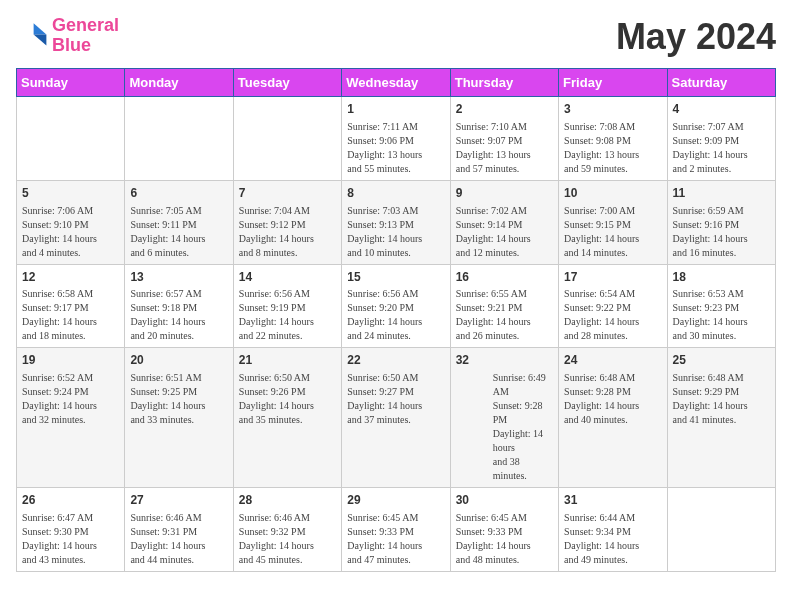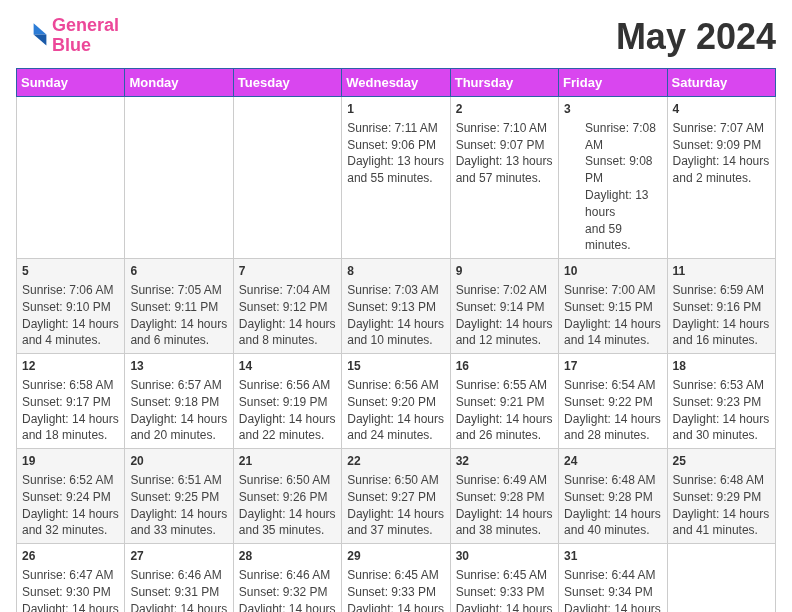--- a/index.html
+++ b/index.html
@@ -73,22 +73,23 @@
     }
     .calendar tr:nth-child(odd) td {
       background-color: #fff;
     }
     .day-number {
       font-weight: bold;
       font-size: 12px;
       margin-bottom: 2px;
     }
     .cell-content {
-      font-size: 12px;
+      font-size: 10px;
       color: #444;
+      font-family: Liberation Serif, serif;
     }
     .empty-cell {
       background-color: #fff !important;
     }
   </style>
 </head>
 <body>
 
 <div class="header">
   <div class="logo">
@@ -132,21 +133,21 @@
         </td>
         <td>
           <div class="day-number">2</div>
           <div class="cell-content" style="white-space: pre-line;">Sunrise: 7:10 AM
 Sunset: 9:07 PM
 Daylight: 13 hours
 and 57 minutes.</div>
         </td>
         <td>
           <div class="day-number">3</div>
-          <div class="cell-content" style="white-space: pre-line; margin-left: 21px;">Sunrise: 7:08 AM
+          <div class="cell-content" style="white-space: pre-line;">Sunrise: 7:08 AM
 Sunset: 9:08 PM
 Daylight: 13 hours
 and 59 minutes.</div>
         </td>
         <td>
           <div class="day-number">4</div>
           <div class="cell-content" style="white-space: pre-line;">Sunrise: 7:07 AM
 Sunset: 9:09 PM
 Daylight: 14 hours
 and 2 minutes.</div>
@@ -278,21 +279,21 @@
         </td>
         <td>
           <div class="day-number">22</div>
           <div class="cell-content" style="white-space: pre-line;">Sunrise: 6:50 AM
 Sunset: 9:27 PM
 Daylight: 14 hours
 and 37 minutes.</div>
         </td>
         <td>
           <div class="day-number">32</div>
-          <div class="cell-content" style="white-space: pre-line;">Sunrise: 6:49 AM
+          <div class="cell-content" style="white-space: pre-line; margin-left: 37px;">Sunrise: 6:49 AM
 Sunset: 9:28 PM
 Daylight: 14 hours
 and 38 minutes.</div>
         </td>
         <td>
           <div class="day-number">24</div>
           <div class="cell-content" style="white-space: pre-line;">Sunrise: 6:48 AM
 Sunset: 9:28 PM
 Daylight: 14 hours
 and 40 minutes.</div>

